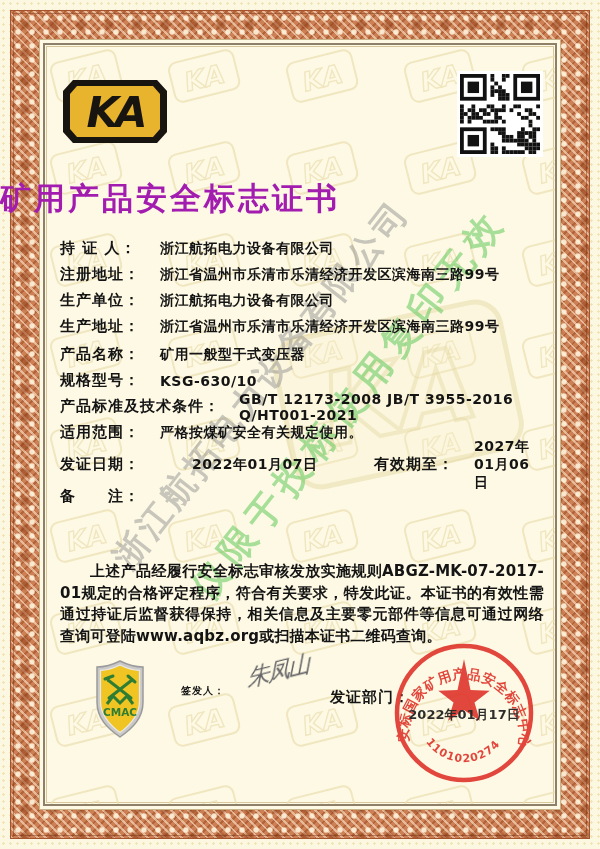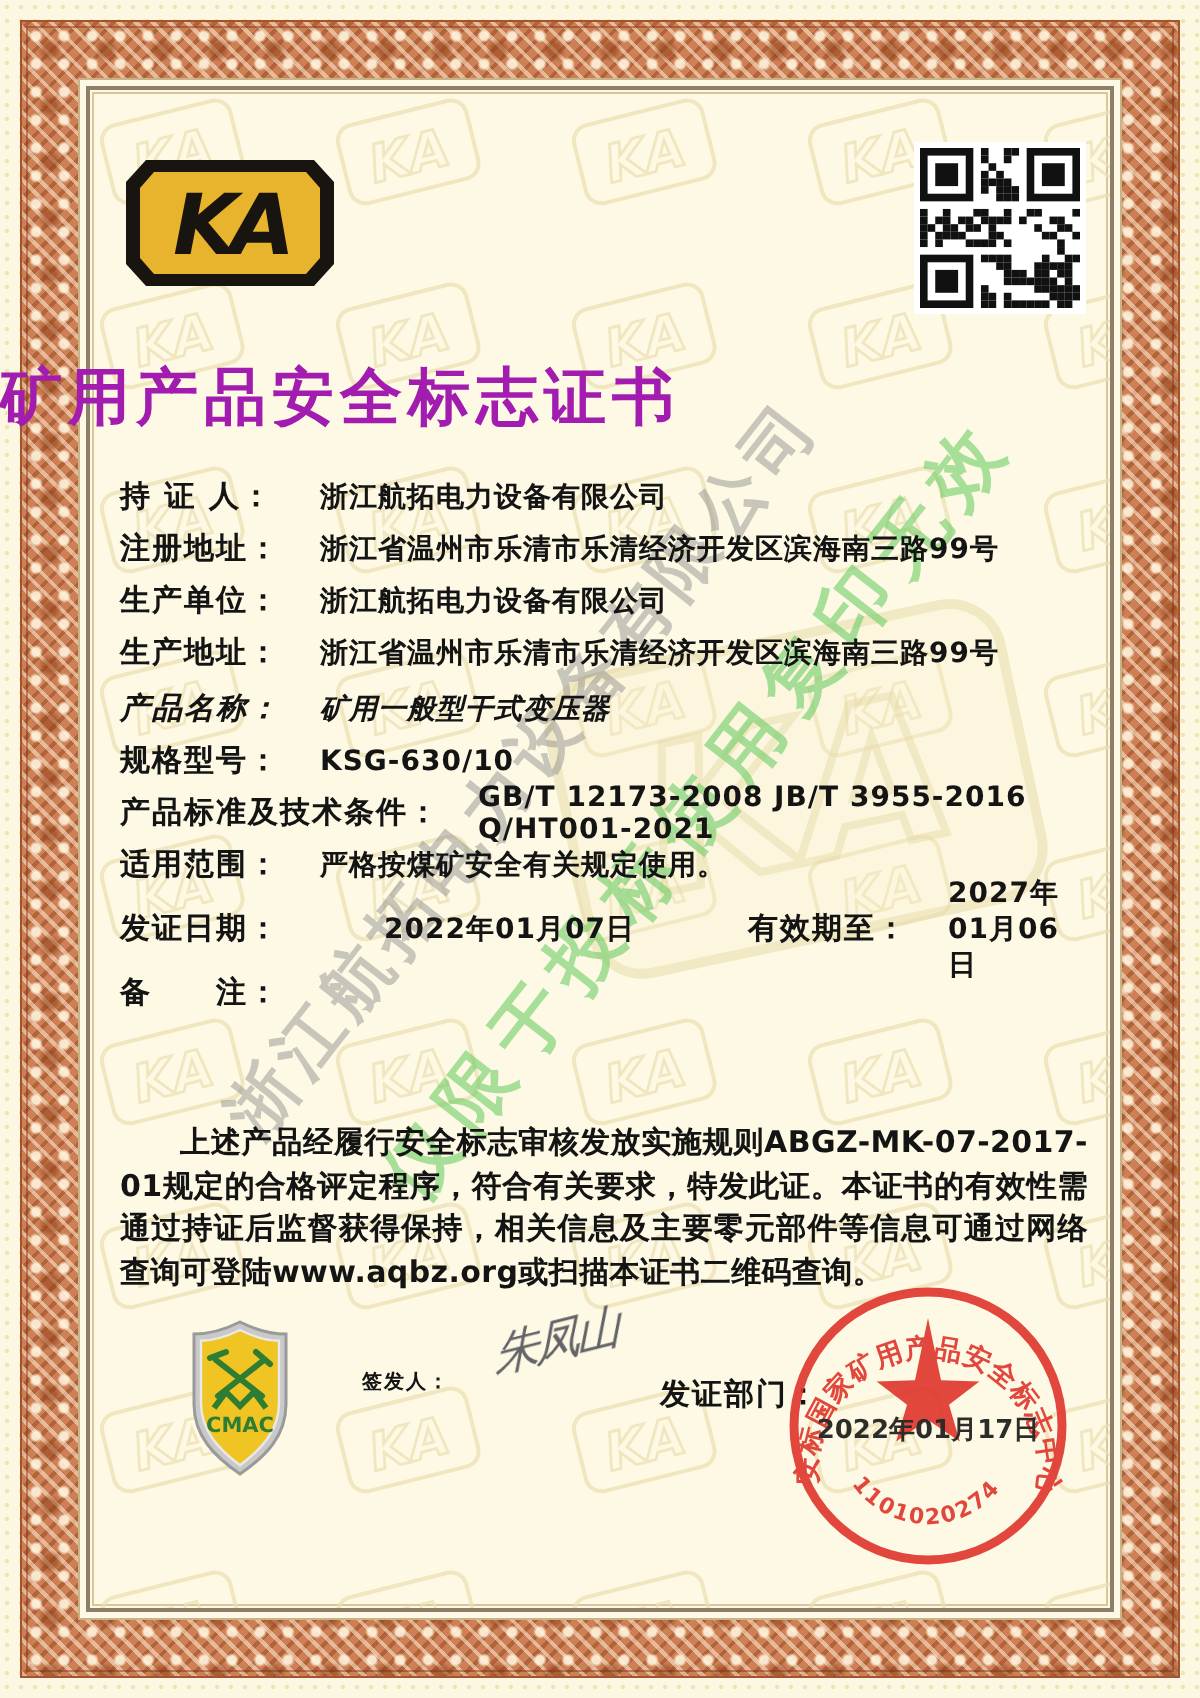--- a/index.html
+++ b/index.html
@@ -34,21 +34,21 @@
   .cert-no .lab{font-weight:800;}
   .cert-no .val{font-family:"DejaVu Serif","Liberation Serif",serif;letter-spacing:1px;}
   .qr-box{left:457px;top:71px;width:86px;height:86px;background:#ffffff;padding:3px;box-sizing:border-box;}
   .doc-title{left:0;top:178px;width:600px;font-size:31px;font-weight:900;
              letter-spacing:3px;color:#a21caf;}
   .fields{left:60px;top:238px;width:482px;}
   .row{display:flex;align-items:center;height:20px;margin-bottom:6px;font-size:15px;gap:12px;}
   .row .lab{flex:0 0 88px;font-weight:800;letter-spacing:1px;}
   .row .lab.wide{flex:0 0 auto;margin-right:7px;}
   .row .val{font-weight:700;font-size:14px;letter-spacing:.5px;padding-top:1px;}
-  .row.gap1{margin-top:8px;font-style:italic;}
+  .row.gap1{margin-top:8px;}
   .row.gap2{margin-top:12px;}
   .row .val2lab{flex:0 0 88px;font-weight:800;letter-spacing:1px;margin-left:22px;font-family:Liberation Mono, monospace;}
   .valfix{flex:0 0 148px;margin-left:32px;}
   .statement{left:60px;top:561px;width:484px;font-size:15px;font-weight:700;line-height:21.5px;
              text-align:justify;text-indent:2em;letter-spacing:.2px;}
   .signer{left:181px;top:684px;font-size:10px;font-weight:800;letter-spacing:1px;}
   .dept{left:330px;top:688px;font-size:15px;font-weight:800;letter-spacing:1px;}
   .sig{left:246px;top:652px;width:90px;height:70px;color:#4a4a52;}
   .sig .sig-name{display:block;transform:rotate(-14deg) skewX(-12deg);font-size:23px;
       font-family:"DejaVu Serif","Liberation Serif",serif;font-style:italic;opacity:.85;

